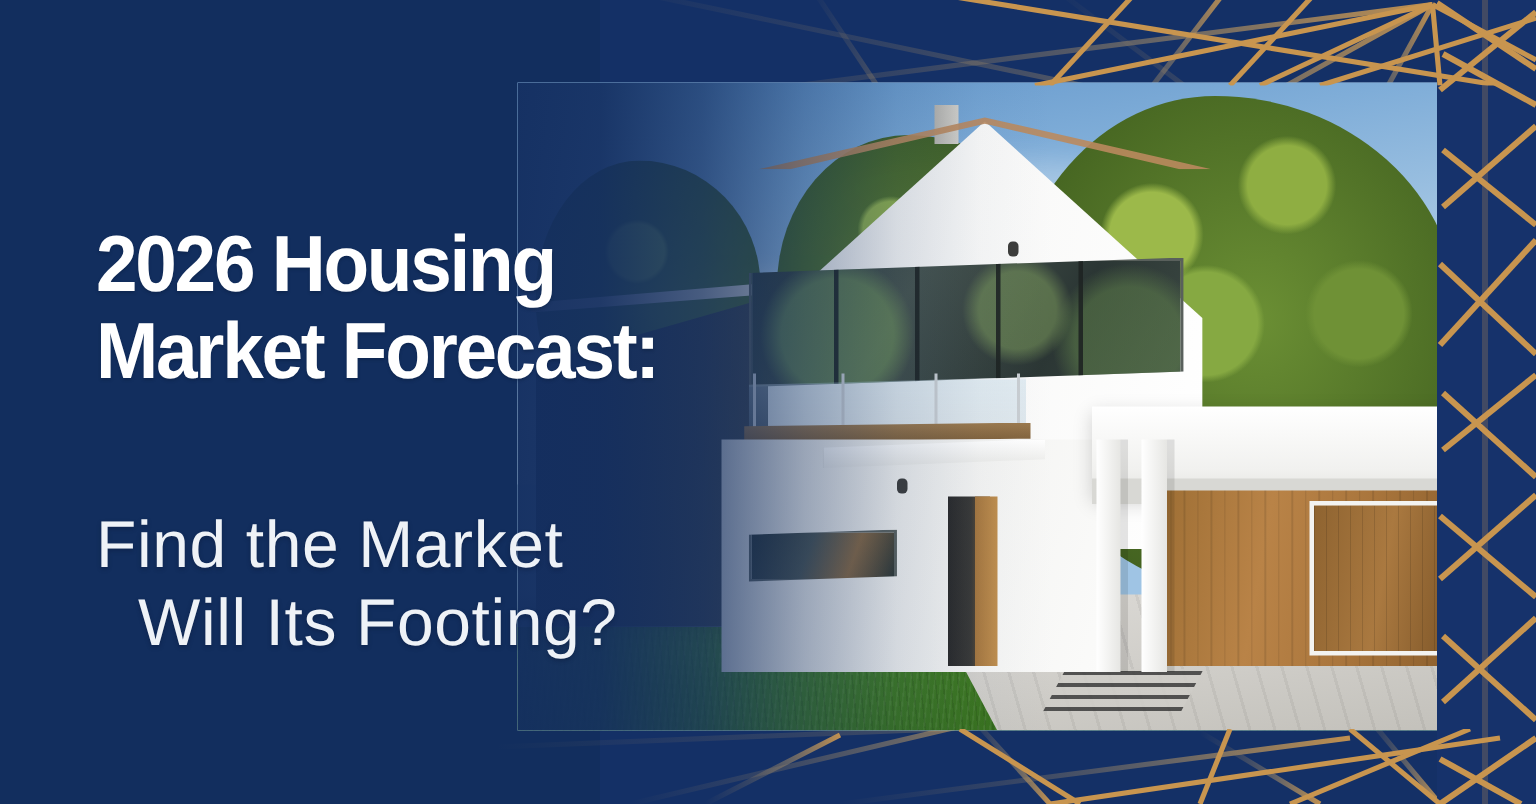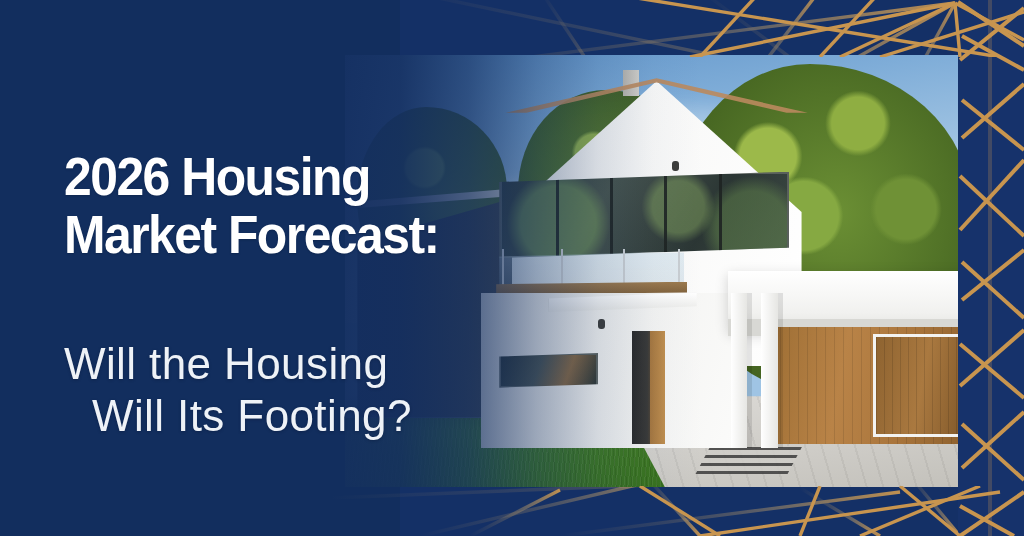--- a/index.html
+++ b/index.html
@@ -523,18 +523,18 @@
         <path d="M 640 486 L 720 536"></path>
         <path d="M 820 486 L 800 536"></path>
       </g>
     </svg>
   </div>
 
   <div class="copy">
     <h1 class="headline">2026 Housing
 Market Forecast:</h1>
     <p class="subhead">
-      <span class="l1">Will the Housing</span>
+      <span class="l1">Find the Market</span>
       <span class="l2">Will Its Footing?</span>
     </p>
   </div>
 
 </div>
 
 </body></html>

